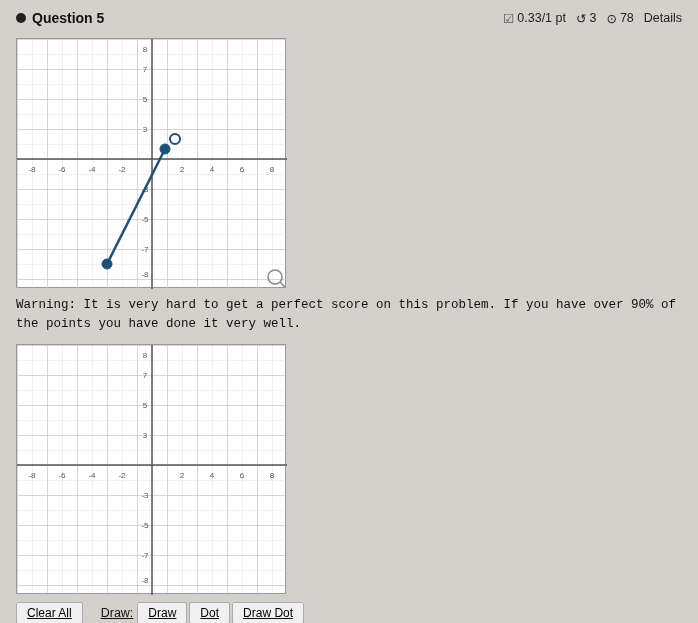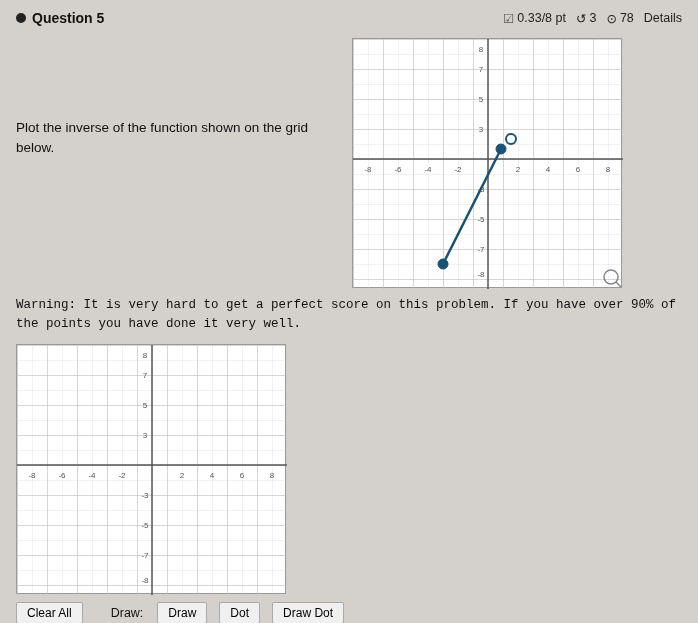--- a/index.html
+++ b/index.html
@@ -89,22 +89,23 @@
     .bottom-section {
       display: flex;
       flex-direction: column;
       align-items: flex-start;
       gap: 8px;
     }
 
     .toolbar {
       display: flex;
       align-items: center;
-      gap: 12px;
+      gap: 2px;
       font-size: 12.5px;
+      text-decoration: underline;
     }
     .toolbar-label { margin-right: 2px; padding-left: 16px; }
     .toolbar-btn {
       border: 1px solid #aaa;
       background: #f0f0f0;
       padding: 3px 10px;
       cursor: pointer;
       font-size: 12px;
       border-radius: 2px;
     }
@@ -113,40 +114,37 @@
 <body>
 
 <div class="header-row">
   <div class="question-label">
     <span class="dot-indicator"></span>
     <span>Question 5</span>
   </div>
   <div class="header-right">
     <span>
       <span style="color:#555;">☑</span>
-      <span>0.33/8 pt</span>
+      <span>0.33/1 pt</span>
     </span>
     <span>
       <span>↺</span>
       <span>3</span>
     </span>
     <span>
       <span>⊙</span>
       <span>78</span>
     </span>
     <span style="cursor:pointer; ">
       <span>Details</span>
     </span>
   </div>
 </div>
 
 <div class="top-section">
-  <div class="question-text">
-    <span>Plot the inverse of the function shown on the grid below.</span>
-  </div>
 
   <div class="grid-container ref-grid">
     <svg class="grid-svg" width="270" height="250">
 
       <defs>
         <pattern id="smallGrid" width="15" height="15" patternUnits="userSpaceOnUse">
           <path d="M 15 0 L 0 0 0 15" fill="none" stroke="#ccc" stroke-width="0.5"></path>
         </pattern>
         <pattern id="grid" width="30" height="30" patternUnits="userSpaceOnUse">
           <rect width="30" height="30" fill="url(#smallGrid)"></rect>

